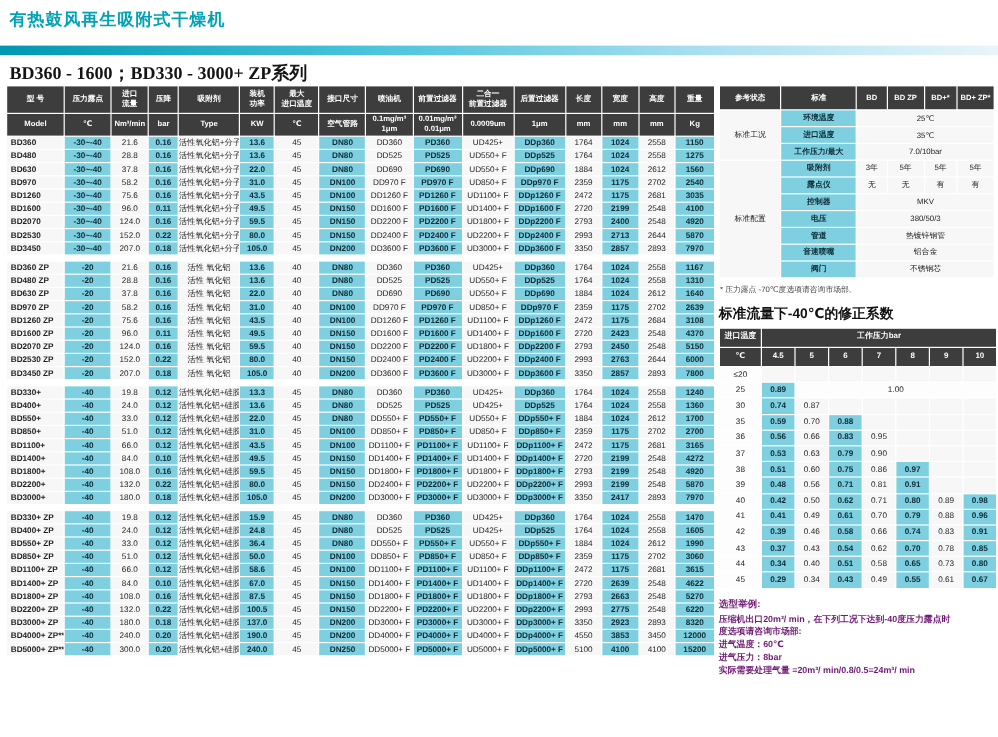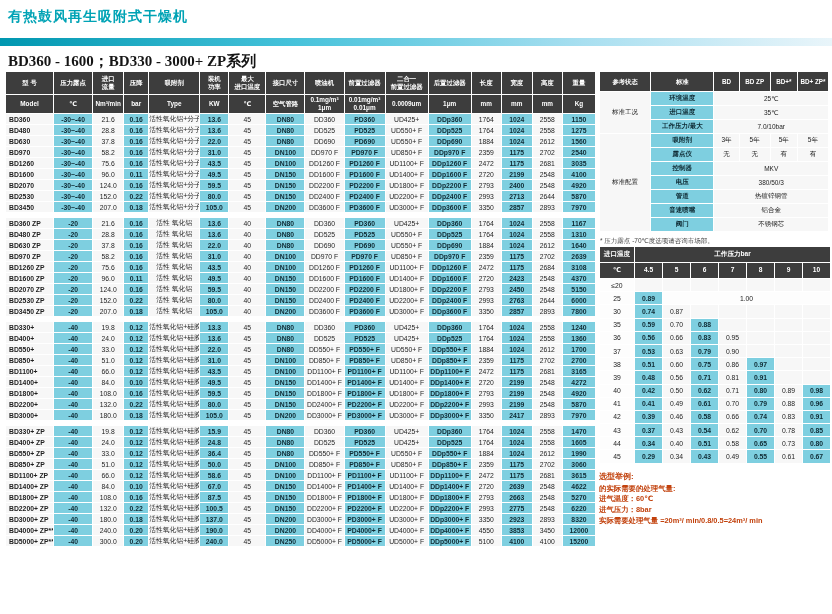--- a/index.html
+++ b/index.html
@@ -33,21 +33,21 @@
   #ref-table td.sec{background:#f7f7f7;font-size:6.5px;color:#222;}
   #ref-table td.std{background:#7ecfe0;font-weight:bold;color:#0e2a33;}
   .footnote{font-size:6.5px;color:#444;margin:5px 0 0 1px;}
   .corr-title{font-size:11.5px;font-weight:bold;color:#111;margin:8px 0 4px 0;}
   #corr-table table{width:230px;}
   #corr-table th{font-size:6.6px;height:13px;}
   #corr-table td{font-size:6.8px;height:12.2px;}
   #corr-table td.b{background:#7ecfe0;font-weight:bold;color:#0e2a33;}
   #corr-table td.temp{background:#fdfdfd;color:#222;}
   #corr-table td.merged{background:#fdfdfd;}
-  #example{margin-top:7px;color:#c2410c;}
+  #example{margin-top:7px;color:#701a75;}
   #example .ex-head{font-size:8px;font-weight:bold;margin-bottom:2px;}
   #example .ex-line{font-size:7.4px;font-weight:bold;line-height:1.45;}
 </style>
 </head>
 <body>
 
 <div class="page-title">有热鼓风再生吸附式干燥机</div>
 <div class="grad-bar"></div>
 <div class="subtitle">BD360 - 1600；BD330 - 3000+ ZP系列</div>
 
@@ -880,20 +880,21 @@
             <td colspan="4">铝合金</td>
           </tr>
           <tr>
             <td class="std">阀门</td>
             <td colspan="4">不锈钢芯</td>
           </tr>
         </tbody>
       </table>
     </div>
   <div class="footnote">* 压力露点 -70℃度选项请咨询市场部。</div>
+  <div class="corr-title">标准流量下-40℃的修正系数</div>
   <div id="corr-table">
       <table>
         <colgroup>
           <col style="width: 34px;">
           <col style="width: 27px;">
           <col style="width: 27px;">
           <col style="width: 27px;">
           <col style="width: 27px;">
           <col style="width: 27px;">
           <col style="width: 27px;">
@@ -1049,18 +1050,19 @@
             <td>0.49</td>
             <td class="b">0.55</td>
             <td>0.61</td>
             <td class="b">0.67</td>
           </tr>
         </tbody>
       </table>
     </div>
   <div id="example">
     <div class="ex-head">选型举例:</div>
-    <div class="ex-line">的实际需要的处理气量:</div>
+    <div class="ex-line">压缩机出口20m³/ min，在下列工况下达到-40度压力露点时</div>
+    <div class="ex-line">度选项请咨询市场部:</div>
     <div class="ex-line">进气温度：60℃</div>
     <div class="ex-line">进气压力：8bar</div>
     <div class="ex-line">实际需要处理气量 =20m³/ min/0.8/0.5=24m³/ min</div>
   </div>
 </div>
 
 </body></html>

